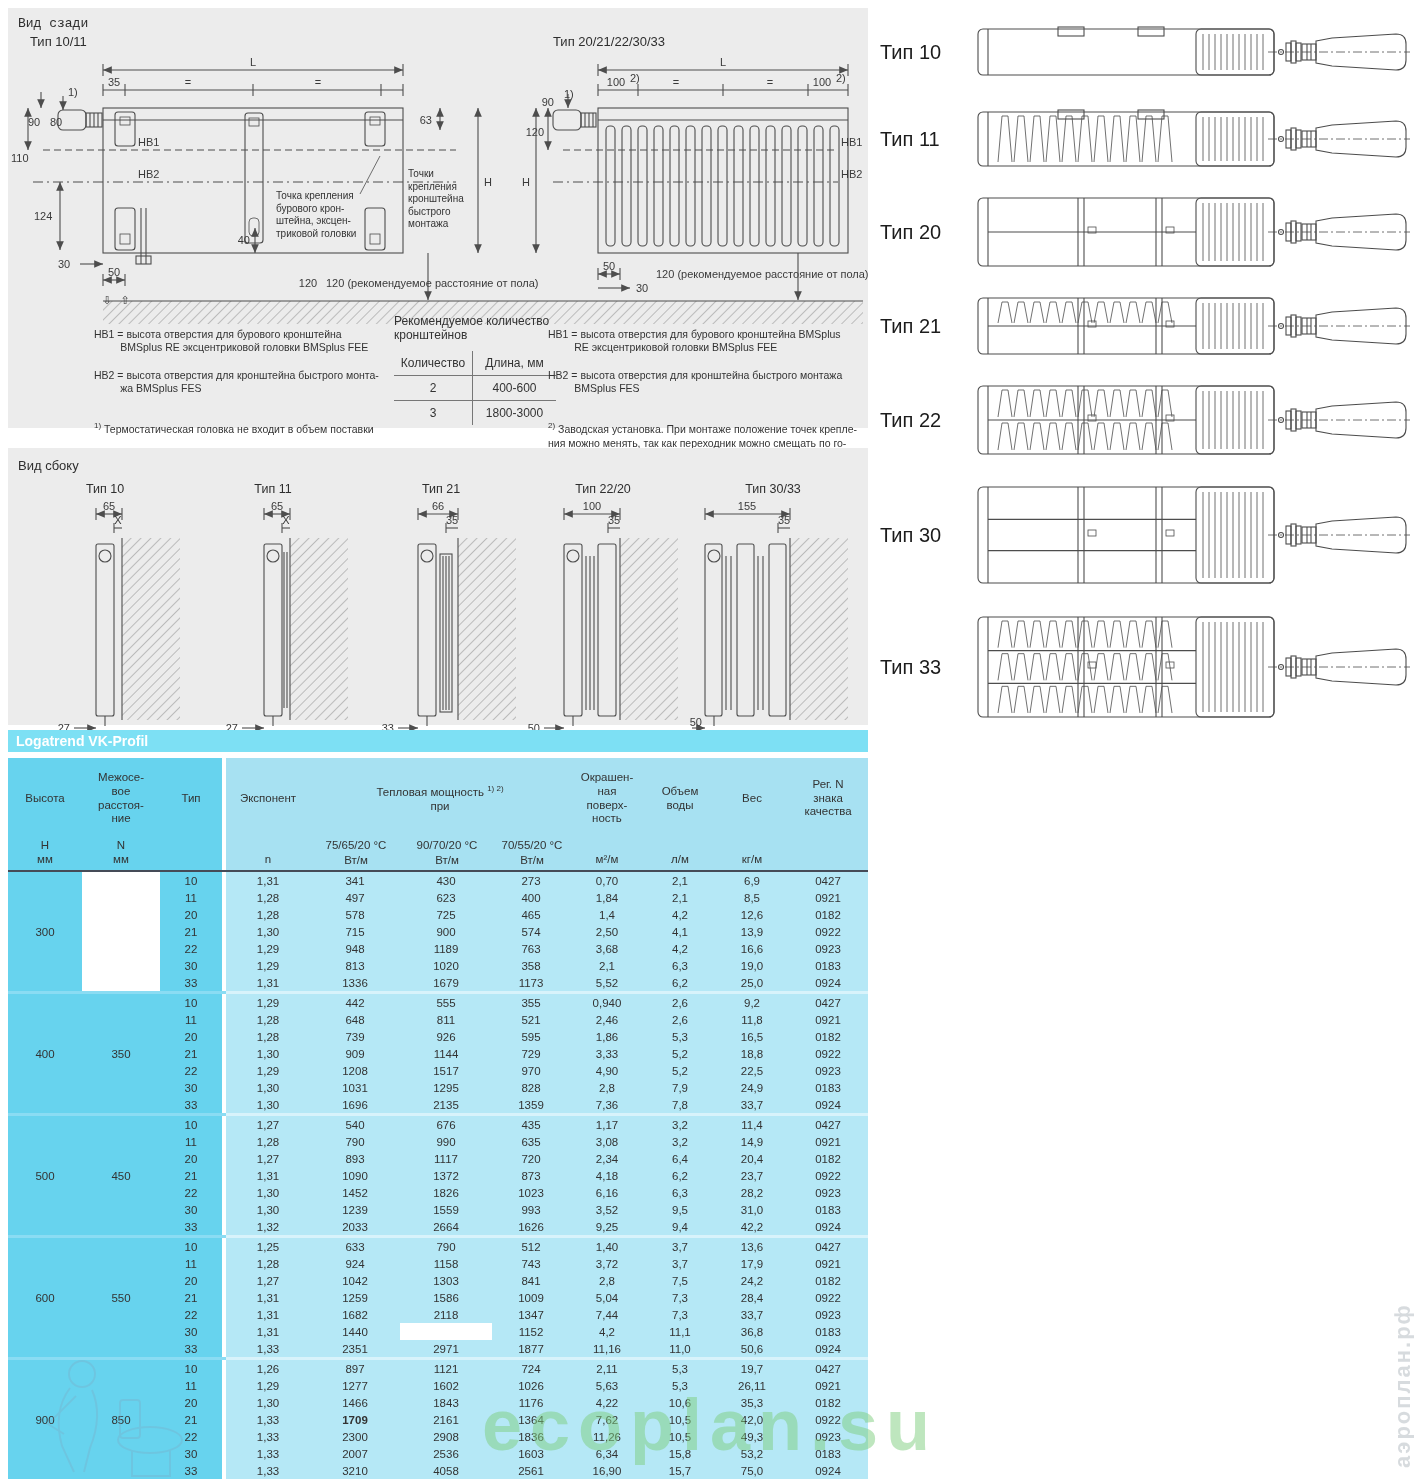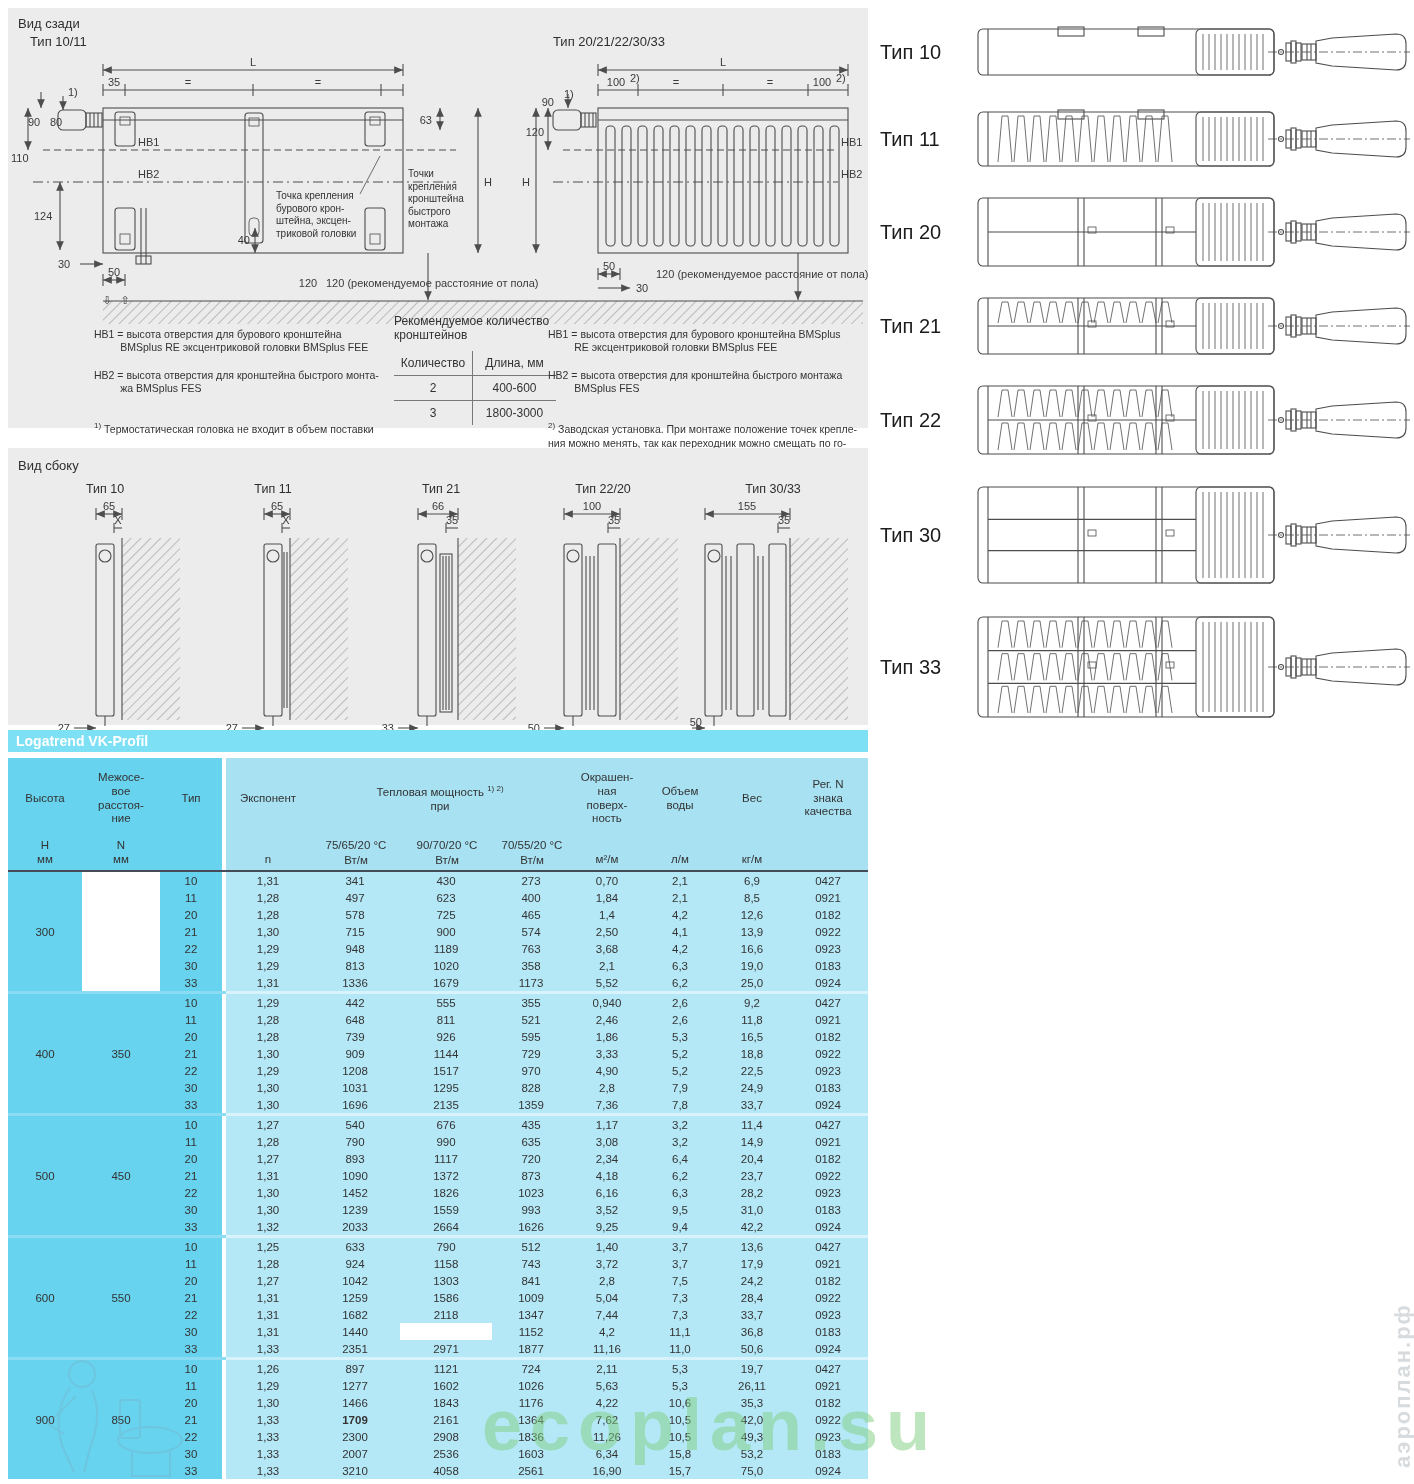--- a/index.html
+++ b/index.html
@@ -69,21 +69,21 @@
     </marker>
     <marker id="arrS" markerWidth="9" markerHeight="8" refX="1" refY="4" orient="auto">
       <path d="M9,0.5 L1,4 L9,7.5 Z" fill="#4d4d4d" stroke="none"></path>
     </marker>
   </defs>
 </svg>
 
 <div id="canvas">
 
   <div class="gray-panel" id="rear-panel" style="left:8px;top:8px;width:860px;height:420px;">
-    <div class="ptitle" style="left:10px;top:8px;">Вид сзади</div>
+    <div class="ptitle" style="left:10px;top:8px;font-family:Liberation Mono, monospace;">Вид сзади</div>
     <div class="ptitle" style="left:22px;top:26px;">Тип 10/11</div>
     <div class="ptitle" style="left:545px;top:26px;">Тип 20/21/22/30/33</div>
 
     <svg class="draw" style="position:absolute;left:0;top:50px;" width="860" height="268" viewBox="0 0 860 268">
 
       <rect x="95" y="50" width="300" height="145"></rect>
       <line x1="95" y1="62" x2="395" y2="62"></line>
 
       <rect x="50" y="52" width="28" height="20" rx="5"></rect>
       <rect x="78" y="55" width="16" height="14"></rect>

